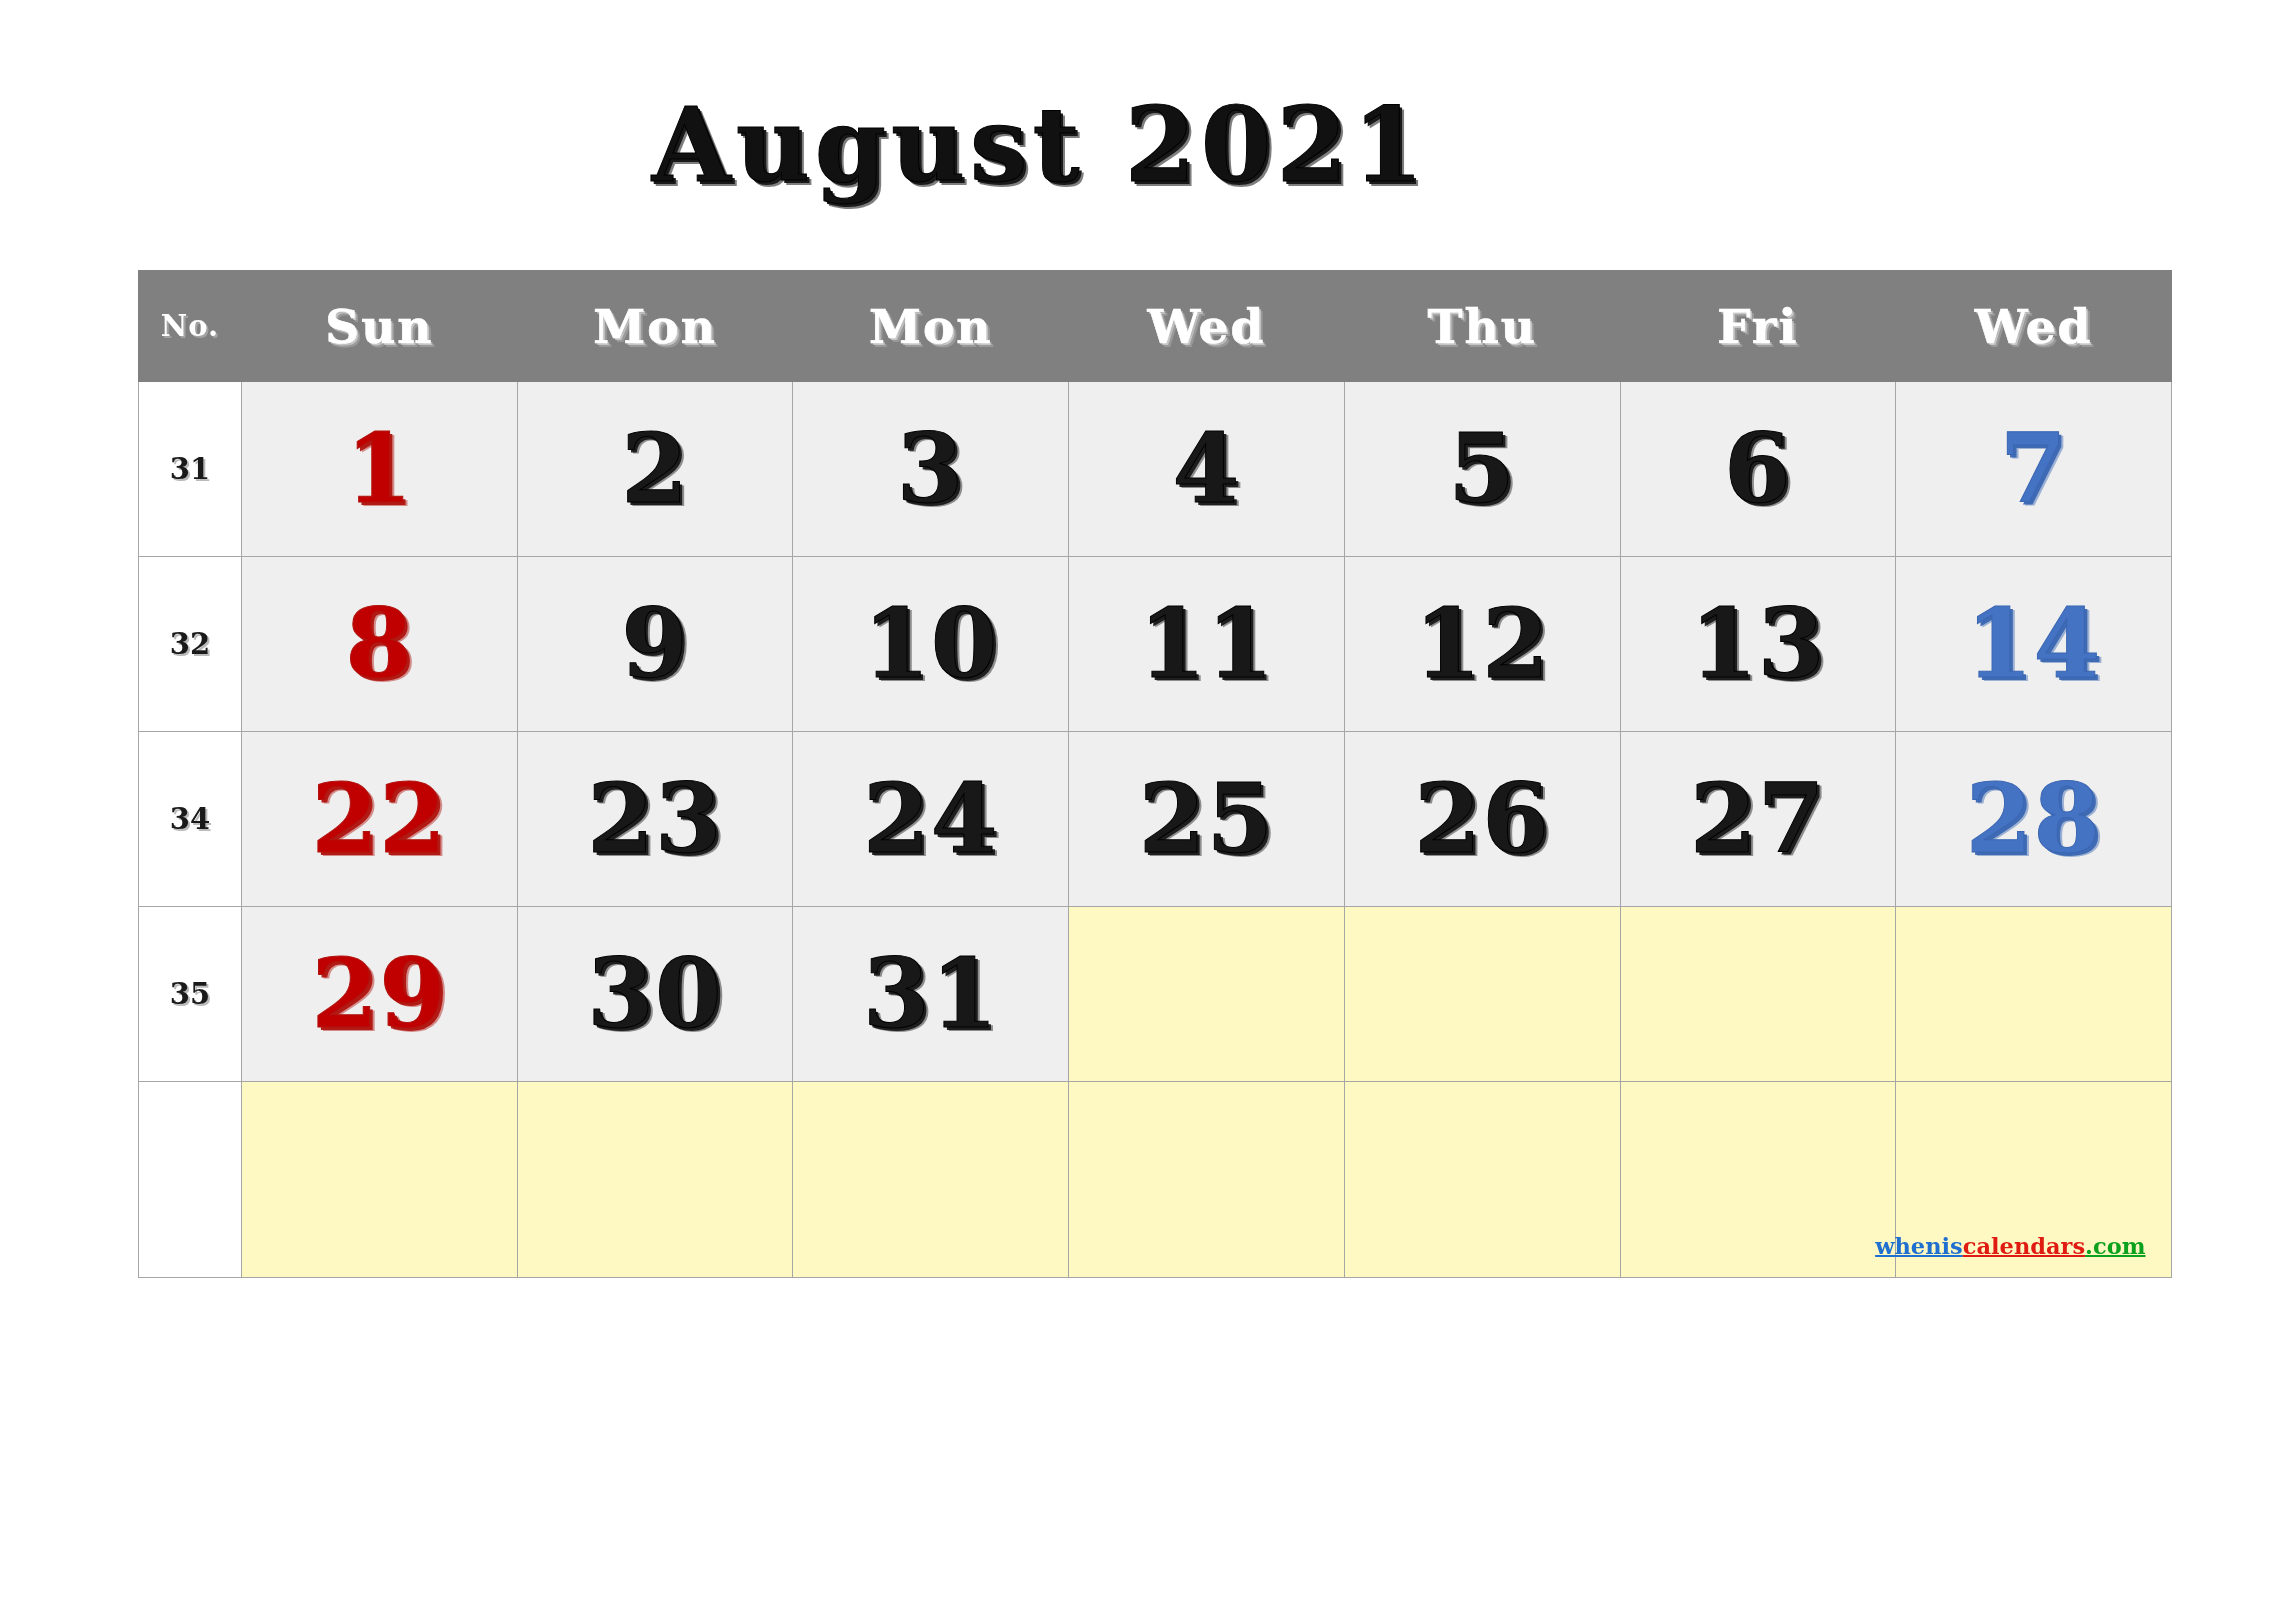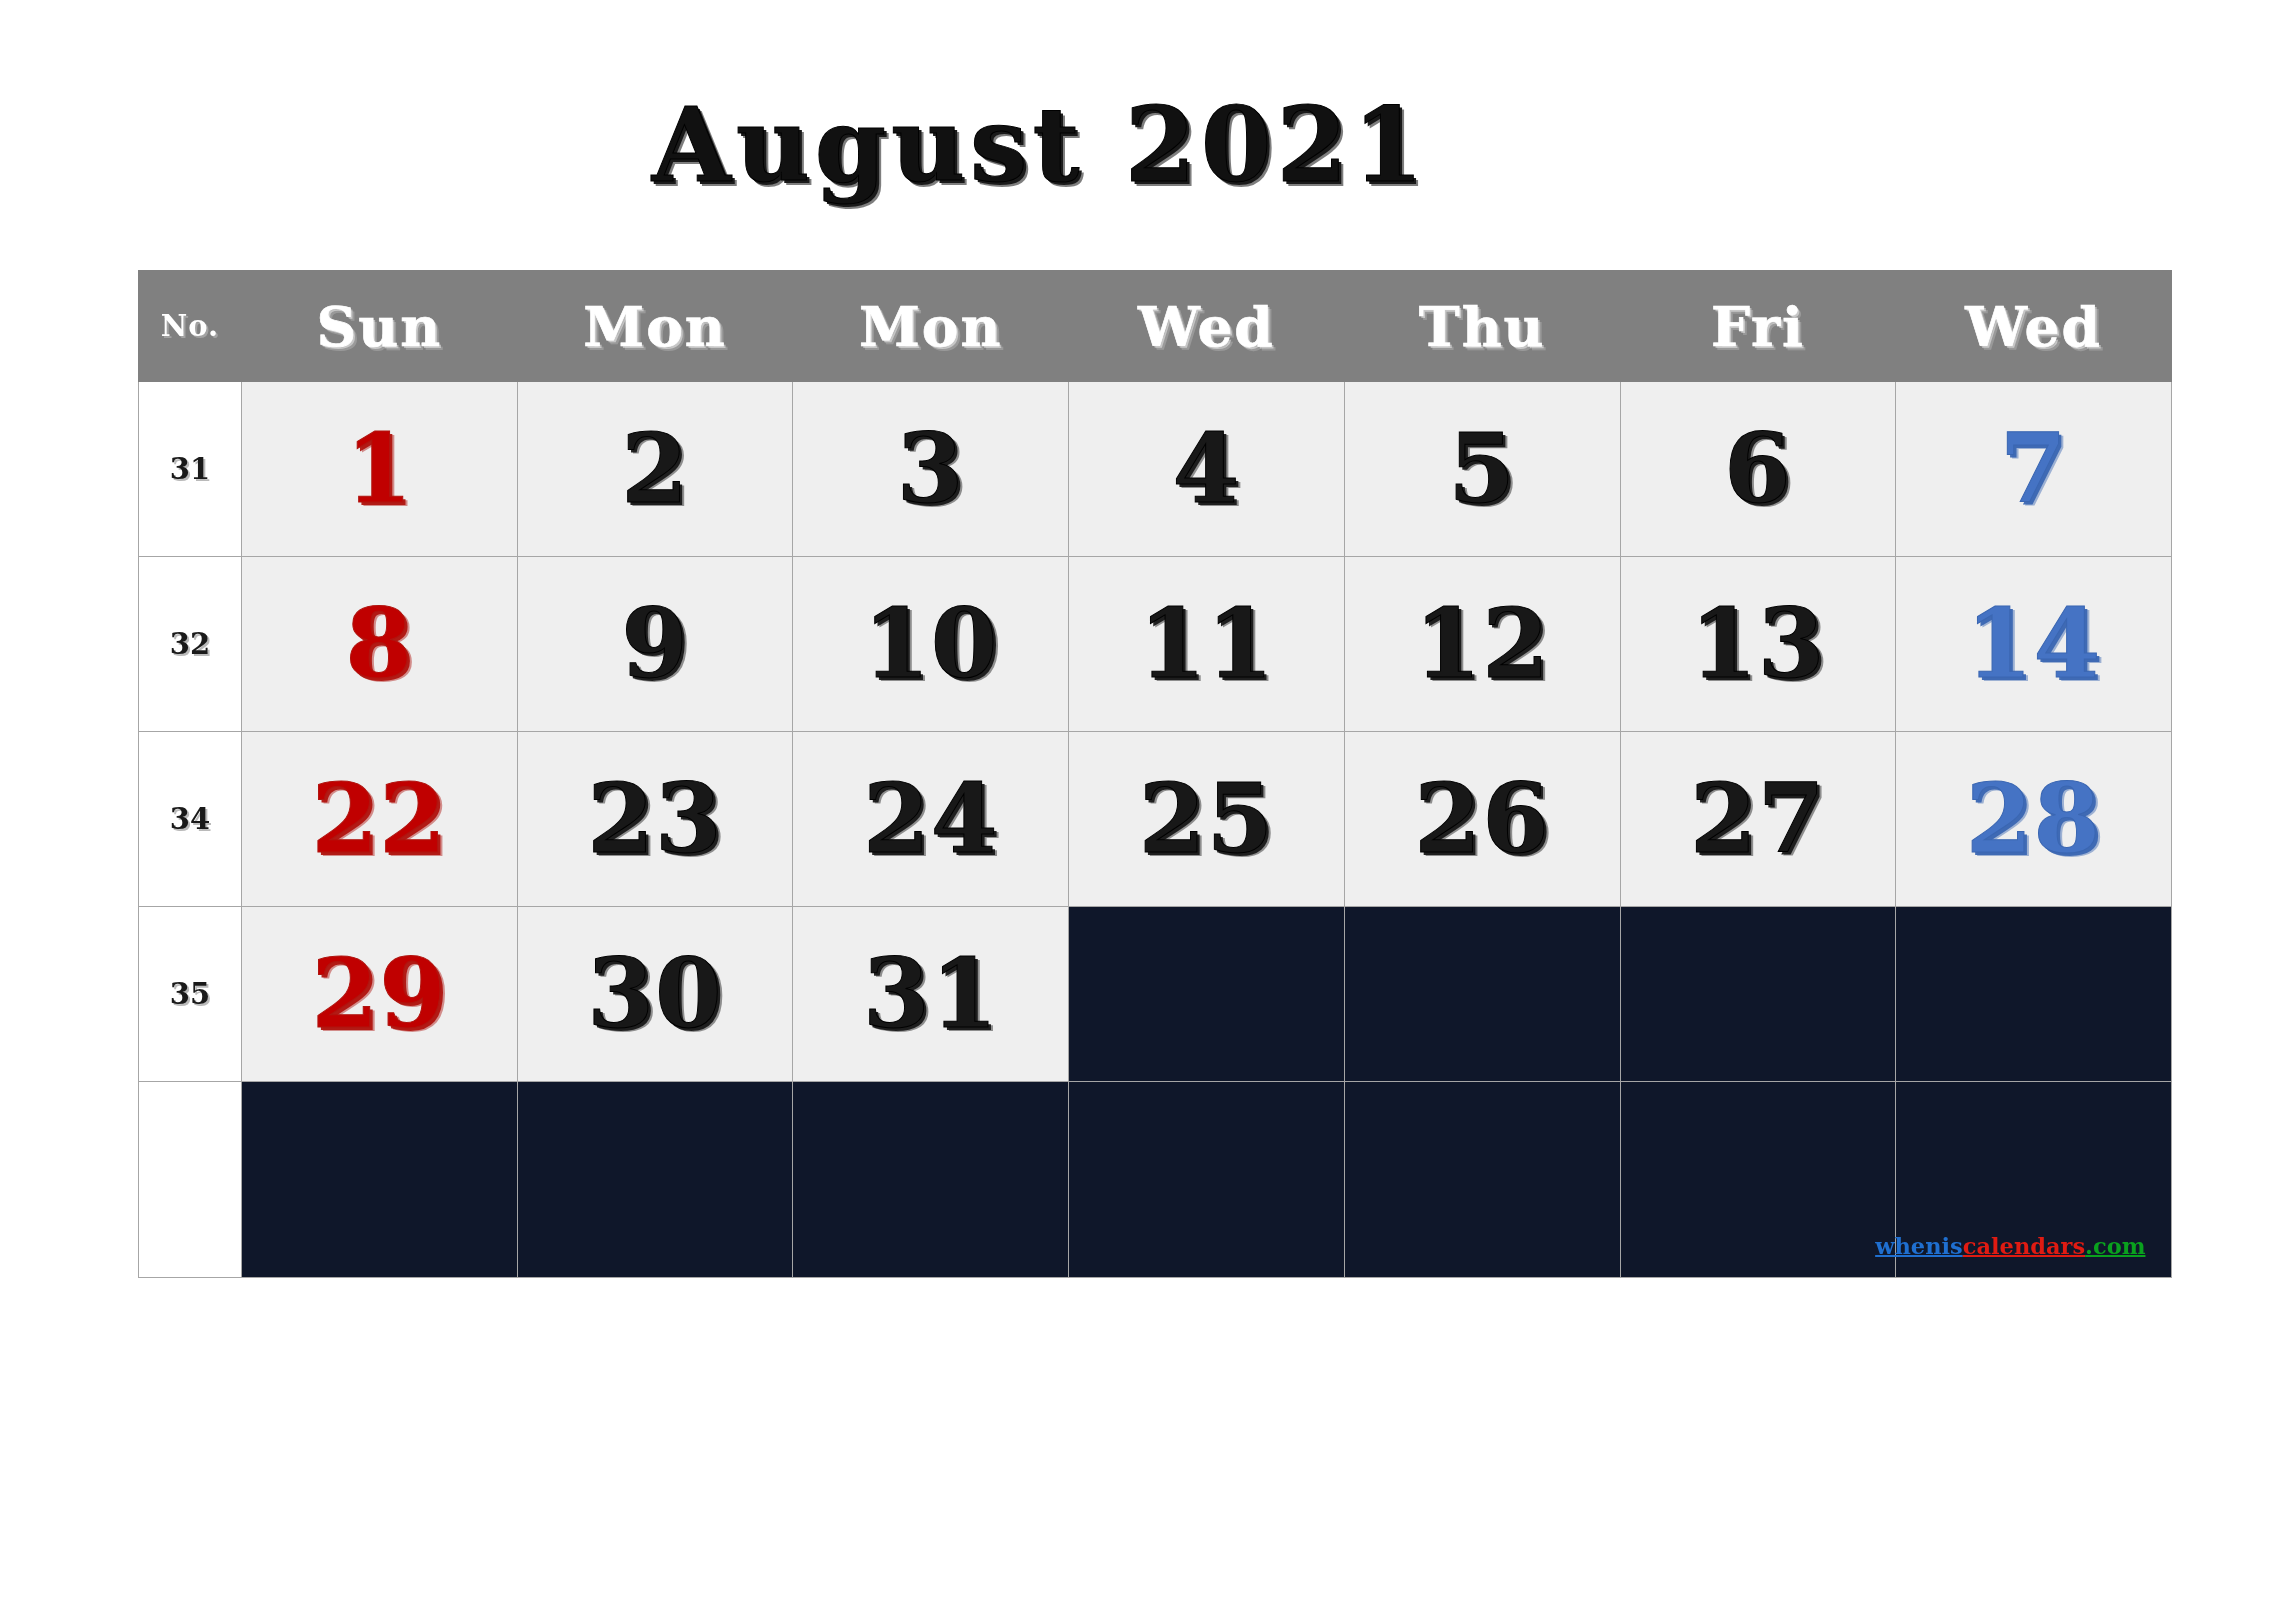--- a/index.html
+++ b/index.html
@@ -73,21 +73,21 @@
     font-family: "DejaVu Serif", "Liberation Serif", serif;
     font-weight: 700;
   }
   th.col-no {
     width: 86px;
     font-size: 29px;
     letter-spacing: 1px;
     text-shadow: 2px 2px 0 rgba(255,255,255,0.28);
   }
   th.col-day {
-    font-size: 55px;
+    font-size: 47px;
     letter-spacing: 2px;
     text-shadow:
        2px 2px 0 rgba(255,255,255,0.45),
        3.9px 3.9px 0 rgba(255,255,255,0.20);
     -webkit-text-stroke: 0.7px #ffffff;
   }
 
   
   .cal tbody tr { height: 175px; }
   .cal tbody tr.blank-row { height: 196px; }
@@ -98,21 +98,21 @@
     text-align: center;
     vertical-align: middle;
     font-family: "DejaVu Serif", "Liberation Serif", serif;
     font-weight: 700;
     font-size: 29px;
     color: #1a1a1a;
     text-shadow: 2px 2px 0 rgba(130,130,130,0.55);
   }
 
   td.day {
-    background: #0f172a;
+    background: #fef9c3;
     text-align: center;
     vertical-align: middle;
   }
   td.day.filled { background: #efefef; }
 
   .num {
     display: inline-block;
     font-family: "DejaVu Serif", "Liberation Serif", serif;
     font-weight: 700;
     font-size: 96px;

